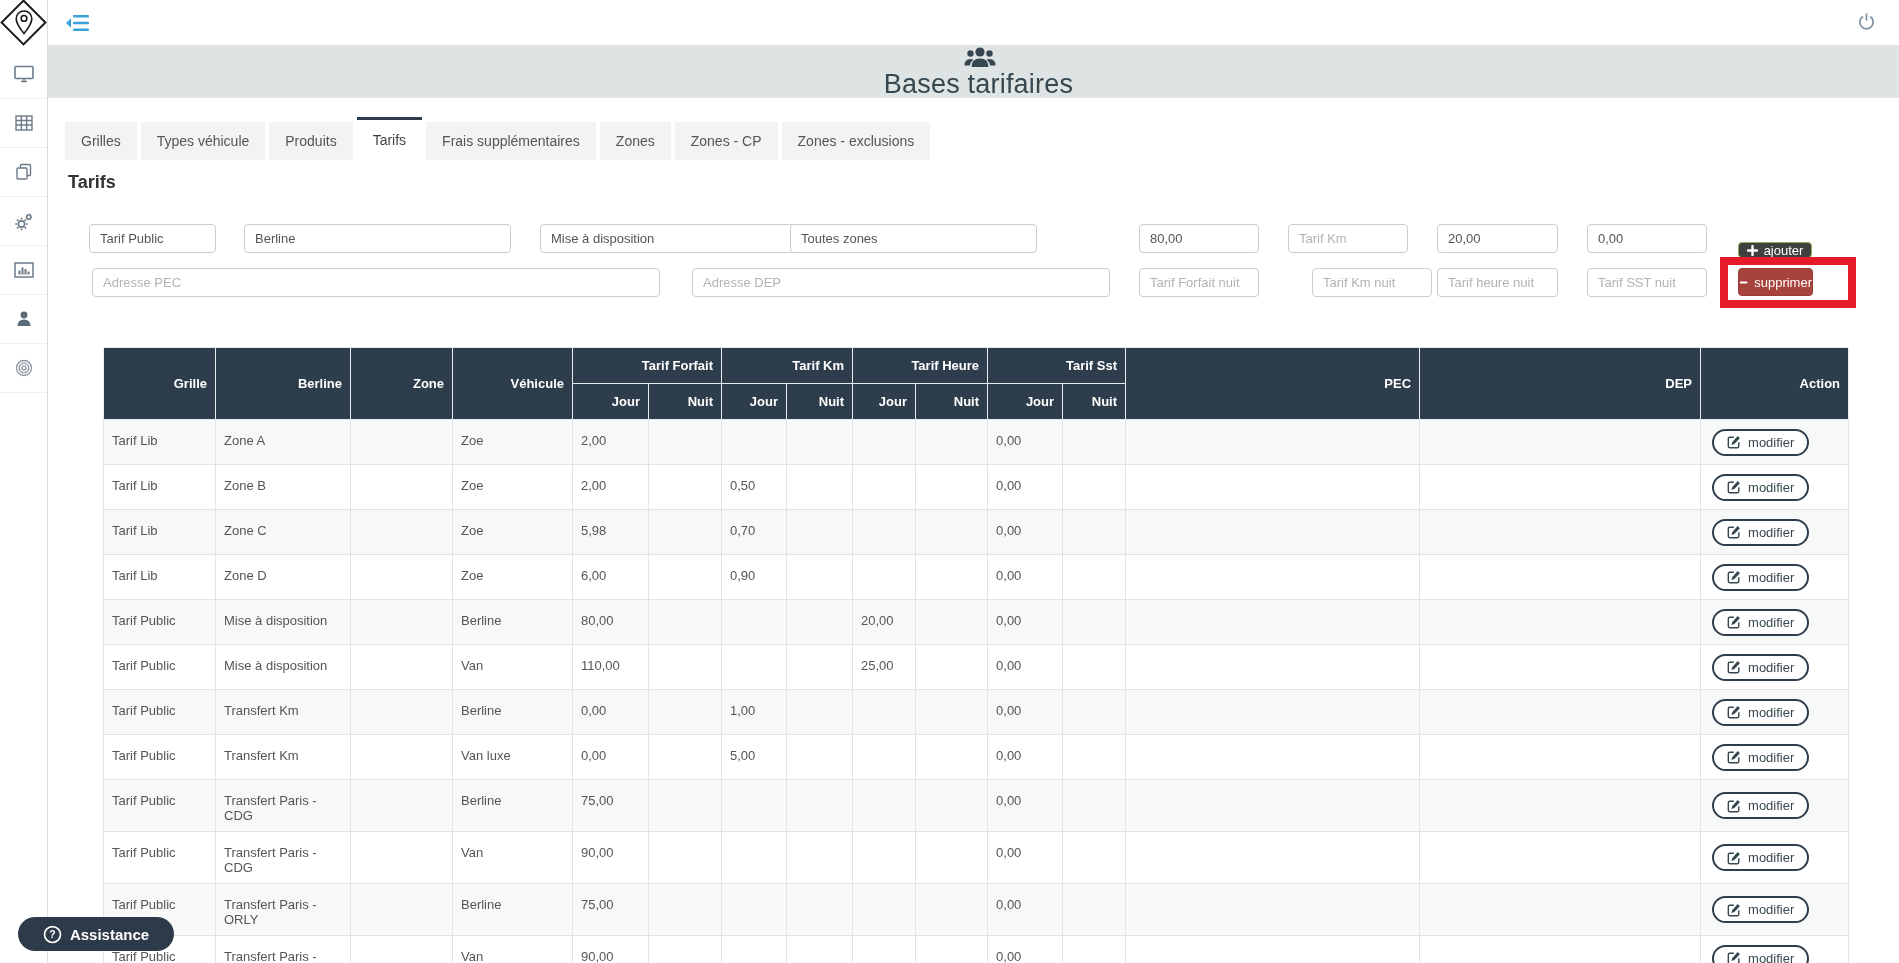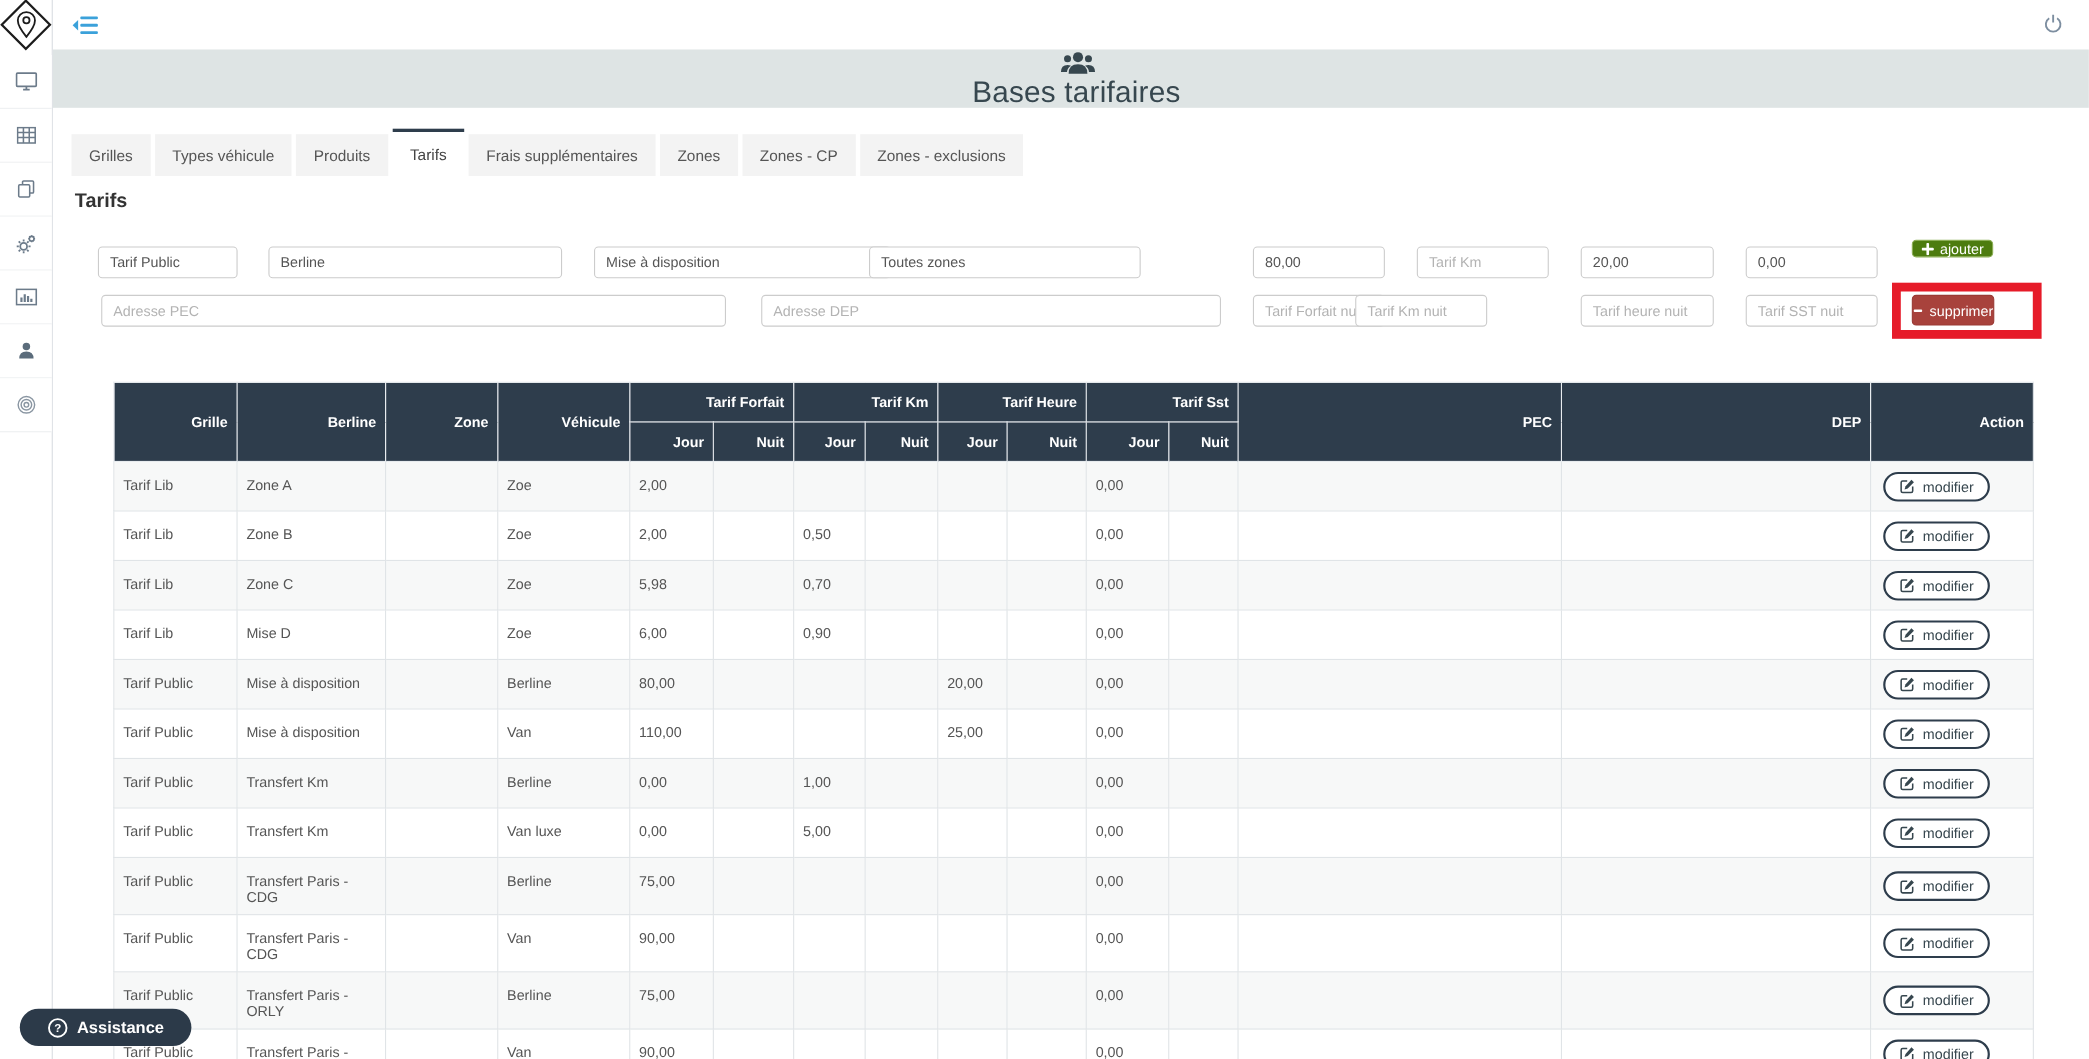--- a/index.html
+++ b/index.html
@@ -38,22 +38,22 @@
          display:flex; align-items:center; cursor:pointer; white-space:nowrap; }
   .tab.active { background:#fff; color:#444; height:43px; border-top:3px solid #2e3d4c; }
 
   #section-title { position:absolute; left:68px; top:172px; font-size:18px; font-weight:700; color:#333; }
 
   
   .ffield { position:absolute; height:29px; border:1px solid #ccc; border-radius:4px;
             background:#fff; padding:0 10px; font-size:13px; color:#555;
             font-family:"Liberation Sans", sans-serif; }
   .ffield::placeholder { color:#b3b3b3; }
-  #ajouter-btn { position:absolute; left:1738px; top:218px; width:74px; height:16px;
-                 background:#4d7c0f; border:1px solid #8cae57; border-radius:4px; color:#fff;
+  #ajouter-btn { position:absolute; left:1738px; top:242px; width:74px; height:16px;
+                 background:#404040; border:1px solid #8cae57; border-radius:4px; color:#fff;
                  font-size:13px; display:flex; align-items:center; justify-content:center;
                  gap:6px; cursor:pointer; font-family:inherit; }
   #highlight-box { position:absolute; left:1720px; top:257px; width:136px; height:51px;
                    border:8px solid #e61b29; z-index:3; }
   #supprimer-btn { position:absolute; left:1738px; top:268px; width:75px; height:28px;
                    background:#a8423c; border:1px solid #9a3a35; border-radius:4px; color:#fff;
                    font-size:13px; display:flex; align-items:center; justify-content:center;
                    gap:6px; cursor:pointer; z-index:4; font-family:inherit; }
 
   
@@ -307,21 +307,21 @@
         <td class="action-cell"><button class="modifier-btn">
             <svg width="14" height="14" viewBox="0 0 16 16">
               <path d="M12.2 1.2 L14.8 3.8 L8.3 10.3 L5 11.4 L6.1 8.1 Z" fill="#37474f"></path>
               <path d="M13.5 8.2 V12.9 Q13.5 14.5 11.9 14.5 H3.1 Q1.5 14.5 1.5 12.9 V4.1 Q1.5 2.5 3.1 2.5 H7.8" fill="none" stroke="#37474f" stroke-width="1.6"></path>
             </svg>
             <span>modifier</span>
           </button></td>
       </tr>
       <tr>
         <td>Tarif Lib</td>
-        <td>Mise D</td>
+        <td>Zone D</td>
         <td></td>
         <td>Zoe</td>
         <td>6,00</td>
         <td></td>
         <td>0,90</td>
         <td></td>
         <td></td>
         <td></td>
         <td>0,00</td>
         <td></td>
@@ -534,15 +534,15 @@
 <input class="ffield" value="Berline" style="left: 244px; width: 267px; top: 224px;">
 <input class="ffield" value="Mise à disposition" style="left: 540px; width: 270px; top: 224px;">
 <input class="ffield" value="Toutes zones" style="left: 790px; width: 247px; top: 224px;">
 <input class="ffield" value="80,00" style="left: 1139px; width: 120px; top: 224px;">
 <input class="ffield" placeholder="Tarif Km" style="left: 1288px; width: 120px; top: 224px;">
 <input class="ffield" value="20,00" style="left: 1437px; width: 121px; top: 224px;">
 <input class="ffield" value="0,00" style="left: 1587px; width: 120px; top: 224px;">
 <input class="ffield" placeholder="Adresse PEC" style="left: 92px; width: 568px; top: 268px;">
 <input class="ffield" placeholder="Adresse DEP" style="left: 692px; width: 418px; top: 268px;">
 <input class="ffield" placeholder="Tarif Forfait nuit" style="left: 1139px; width: 120px; top: 268px;">
-<input class="ffield" placeholder="Tarif Km nuit" style="left: 1232px; width: 120px; top: 268px;">
+<input class="ffield" placeholder="Tarif Km nuit" style="left: 1312px; width: 120px; top: 268px;">
 <input class="ffield" placeholder="Tarif heure nuit" style="left: 1437px; width: 121px; top: 268px;">
 <input class="ffield" placeholder="Tarif SST nuit" style="left: 1587px; width: 120px; top: 268px;">
 
 </body></html>

